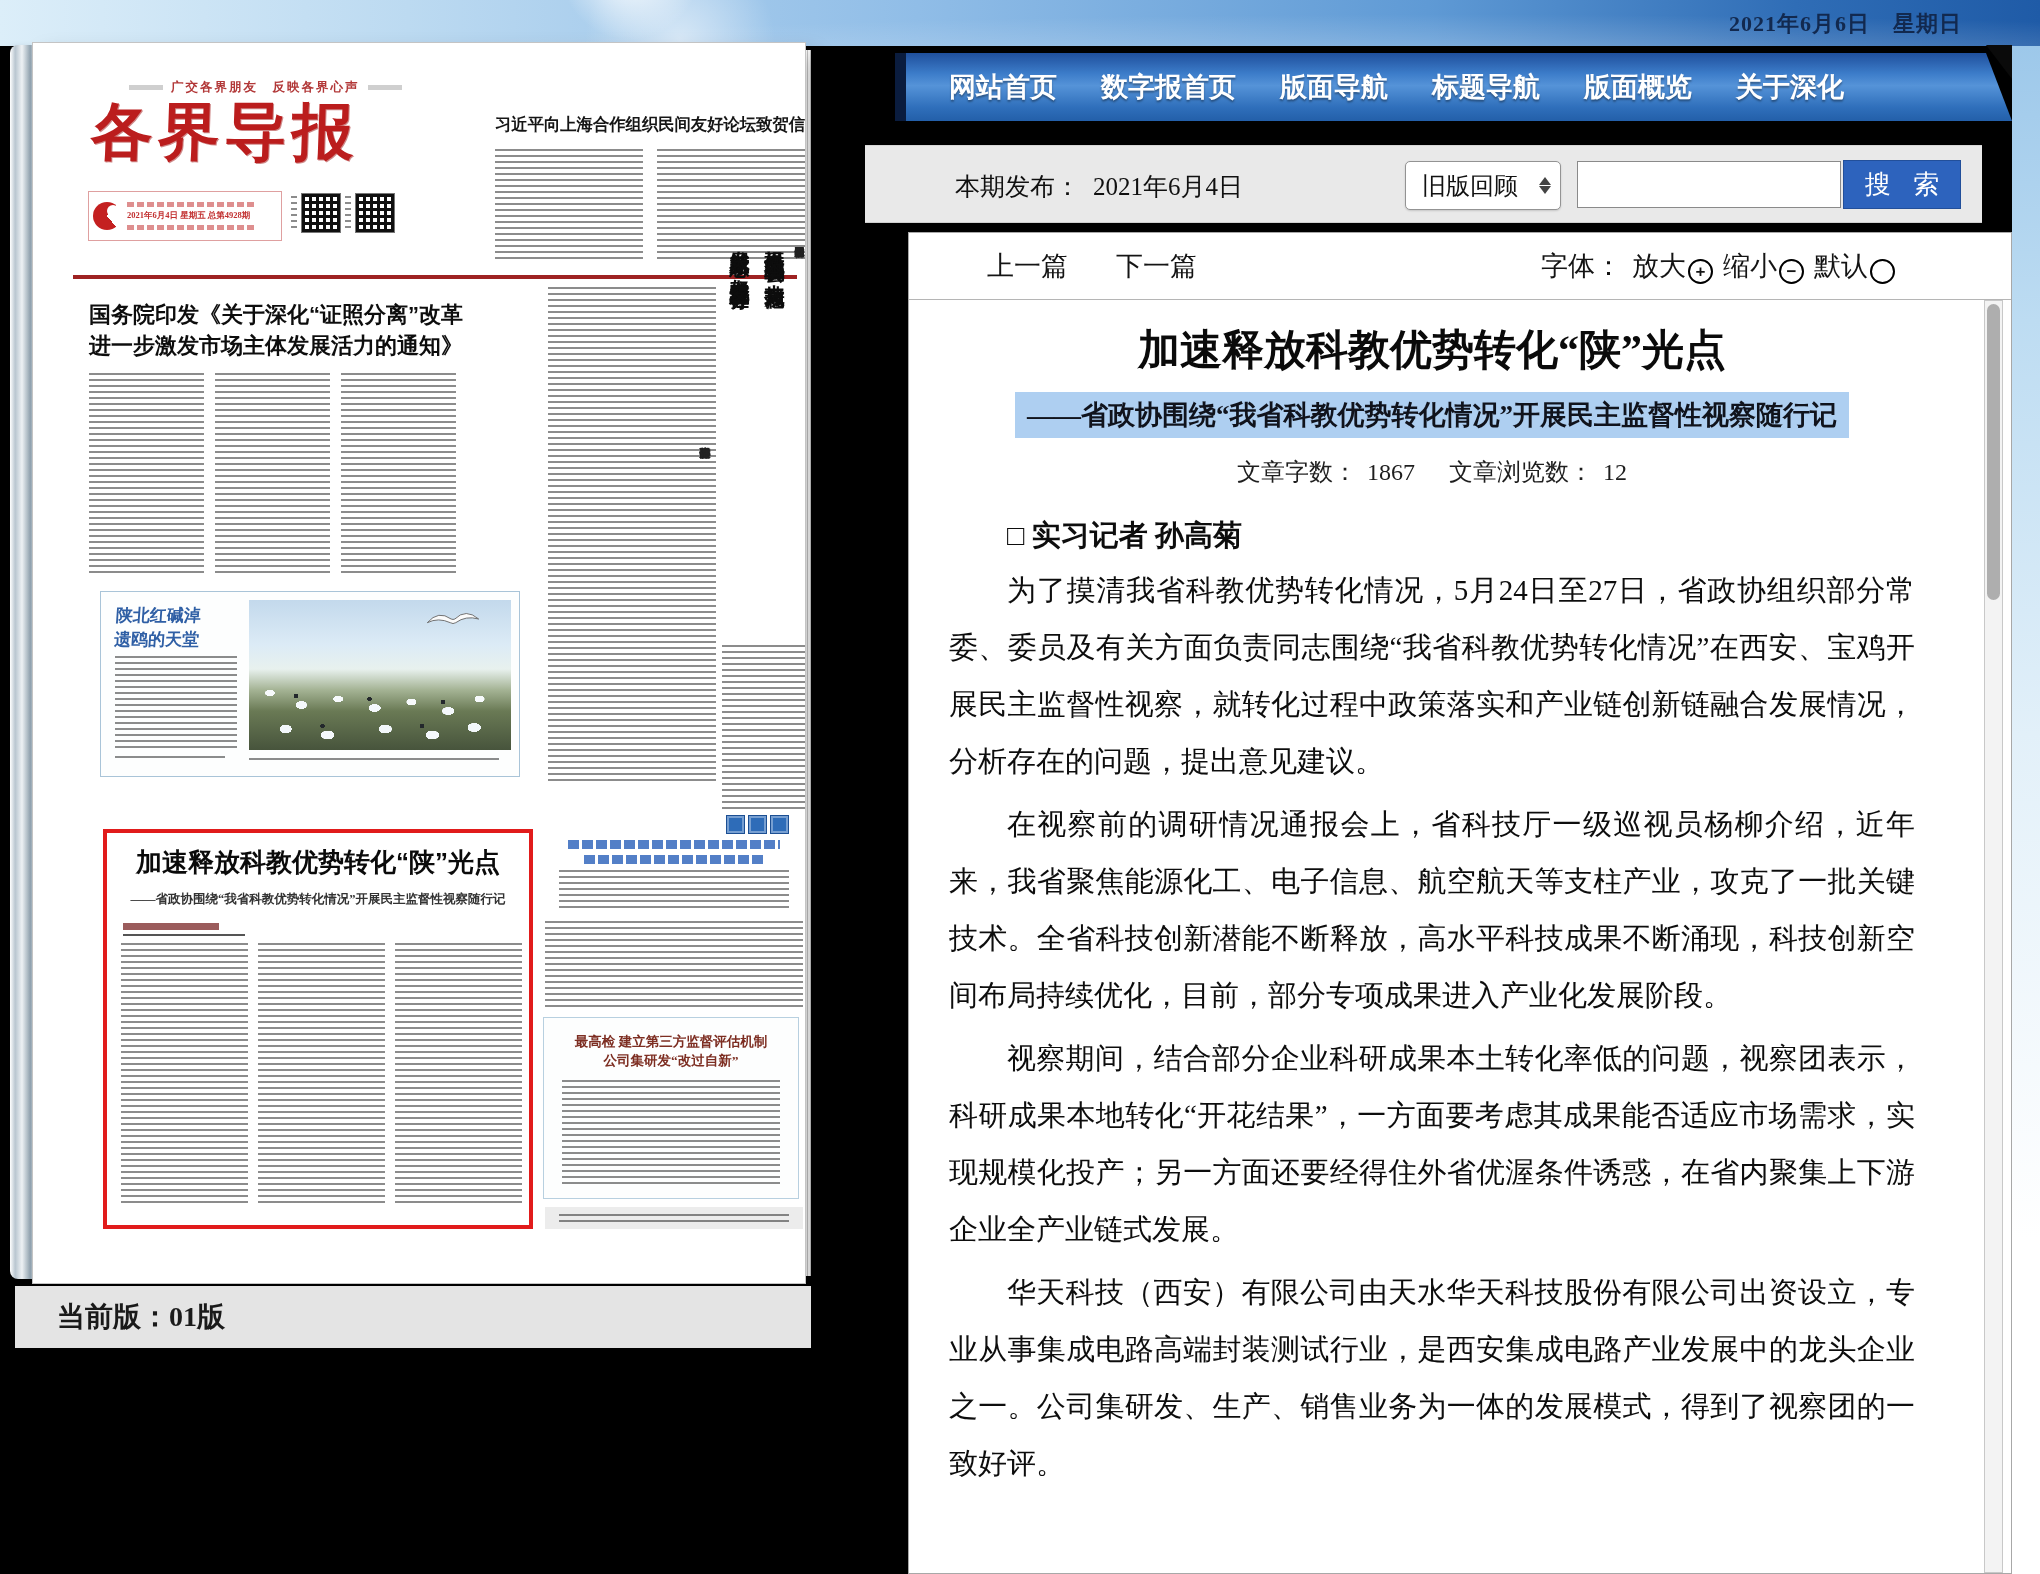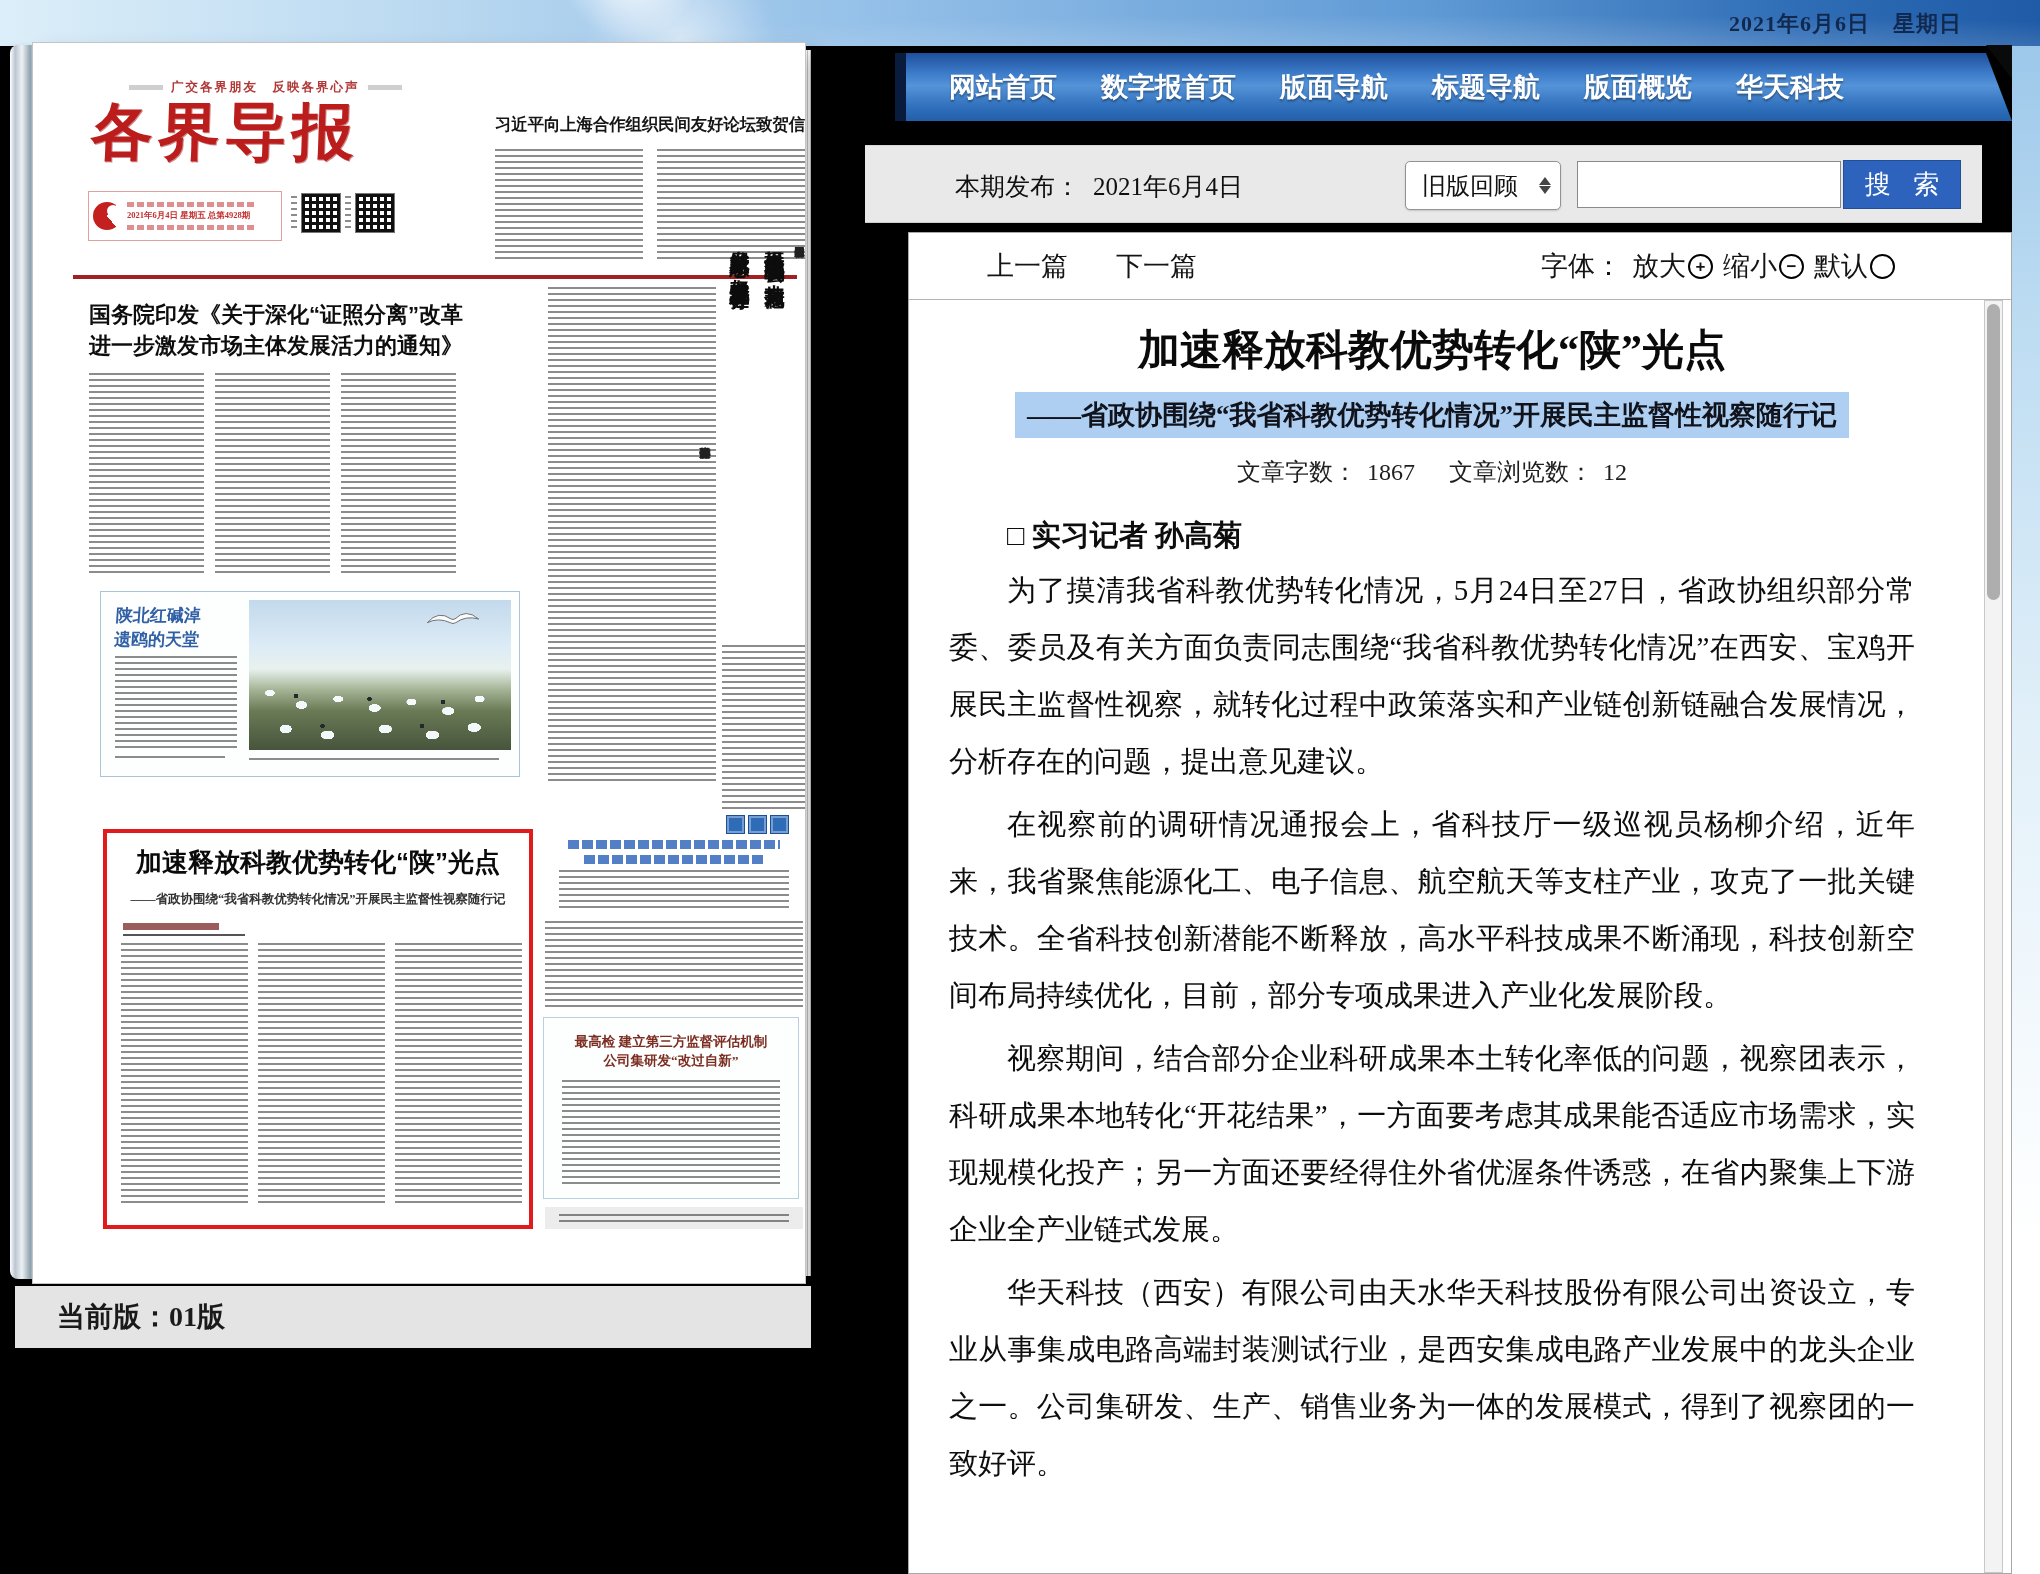--- a/index.html
+++ b/index.html
@@ -140,21 +140,21 @@
     font-size:24px;padding:0 8px;box-sizing:content-box;}
   .search-btn{position:absolute;left:978px;top:14px;width:118px;height:49px;background:#2d63bd;color:#fff;
     border:1px solid #224f9a;font-size:26px;letter-spacing:8px;display:flex;align-items:center;justify-content:center;
     padding-left:8px;box-sizing:border-box;cursor:pointer;}
   
   .panel{position:absolute;left:908px;top:232px;width:1104px;height:1342px;border:1px solid #a8a8a8;background:#fff;box-sizing:border-box;}
   .panel-toolbar{position:relative;height:66px;border-bottom:1px solid #b5b5b5;display:flex;align-items:center;font-size:27px;color:#141414;}
   .tb-prev{margin-left:78px;cursor:pointer;}
   .tb-next{margin-left:48px;cursor:pointer;}
   .tb-right{margin-left:auto;margin-right:116px;display:flex;align-items:center;gap:10px;}
-  .tb-ctrl{display:flex;align-items:center;cursor:pointer;gap:2px;}
+  .tb-ctrl{display:flex;align-items:flex-end;cursor:pointer;gap:2px;}
   .ci{width:21px;height:21px;border:2px solid #000;border-radius:50%;display:inline-flex;align-items:center;justify-content:center;
     font-family:"Liberation Sans",sans-serif;font-size:17px;font-weight:bold;line-height:1;}
   .scroll-area{position:absolute;left:0;top:67px;right:0;bottom:0;overflow:hidden;}
   .scrollbar{position:absolute;right:8px;top:0;bottom:0;width:19px;background:#f3f3f3;border:1px solid #c8c8c8;box-sizing:border-box;}
   .thumb{position:absolute;left:2px;top:3px;width:13px;height:296px;background:#aeaeae;border-radius:7px;cursor:pointer;}
   .content{padding:14px 96px 0 40px;}
   .a-title{text-align:center;font-size:42px;font-weight:bold;color:#0a0a0a;margin-top:8px;}
   .a-sub-wrap{text-align:center;margin-top:14px;}
   .a-subtitle{display:inline-block;background:#aecff1;color:#10131c;font-size:27px;font-weight:bold;padding:5px 12px;}
   .a-stats{text-align:center;margin-top:18px;font-size:24px;color:#1e1e1e;}
@@ -288,21 +288,21 @@
 
   <div class="ribbon-corner"></div>
   <div class="ribbon">
     <div class="ribbon-cap"></div>
     <nav class="menu">
       <a>网站首页</a>
       <a>数字报首页</a>
       <a>版面导航</a>
       <a>标题导航</a>
       <a>版面概览</a>
-      <a>华天科技</a>
+      <a>关于深化</a>
     </nav>
   </div>
 
   <div class="search-bar">
     <span class="issue-label">本期发布：</span>
     <span class="issue-date">2021年6月4日</span>
     <div class="sel">
       <span class="sel-text">旧版回顾</span>
       <span class="sel-arrows">
           <i class="arr-up"></i>

